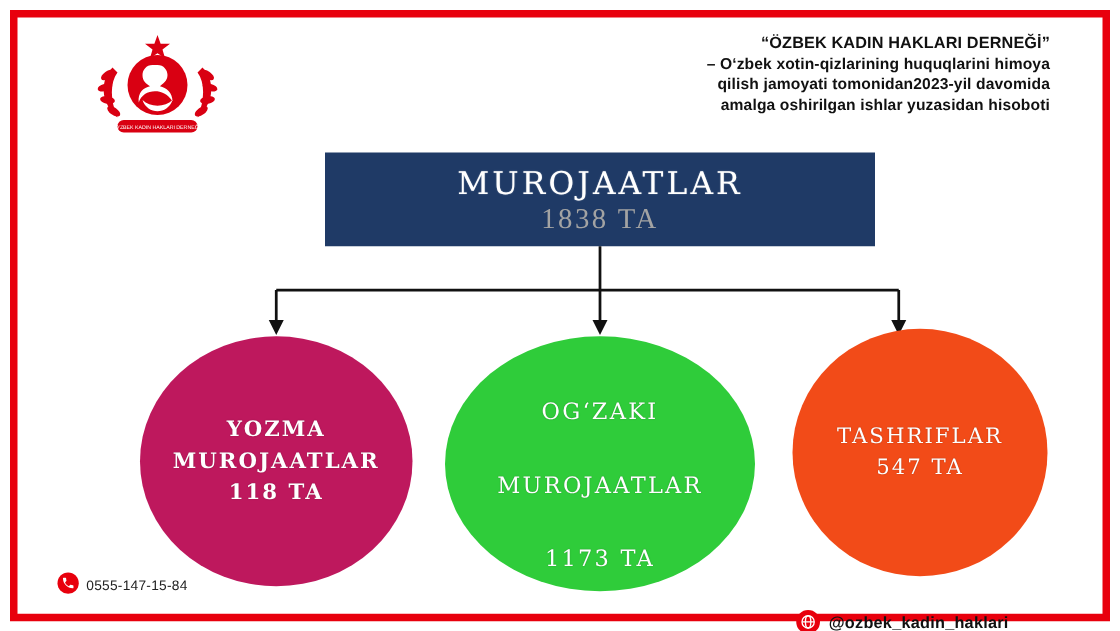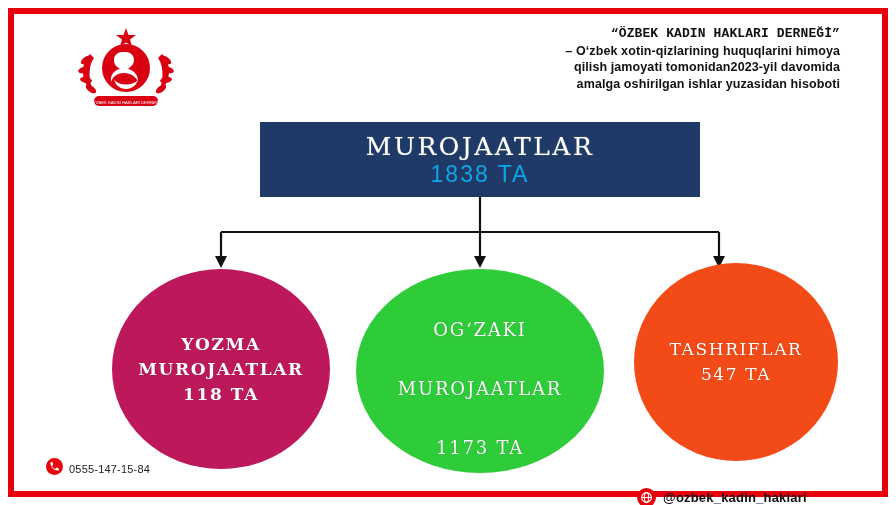--- a/index.html
+++ b/index.html
@@ -43,21 +43,20 @@
     width: 400px;
     text-align: right;
     color: #111111;
     font-size: 12.5px;
     font-weight: bold;
     line-height: 16.5px;
     letter-spacing: 0.1px;
   }
   .header-text .line1 {
     font-size: 13px;
-    font-family: Liberation Mono, monospace;
   }
   
   .top-box {
     position: absolute;
     left: 260px;
     top: 122px;
     width: 440px;
     height: 75px;
     background: #1f3a66;
     display: flex;
@@ -68,22 +67,22 @@
   }
   .top-box .t1 {
     color: #ffffff;
     font-family: "DejaVu Serif", serif;
     font-size: 25px;
     letter-spacing: 2.5px;
     line-height: 29px;
     text-shadow: 0 0 1px rgba(255,255,255,0.5);
   }
   .top-box .t2 {
-    color: #0ea5e9;
-    font-family: Liberation Sans, sans-serif;
+    color: #a3a3a3;
+    font-family: Liberation Serif, serif;
     font-size: 23px;
     letter-spacing: 2px;
     line-height: 27px;
   }
   
   .connectors {
     position: absolute;
     left: 0;
     top: 0;
     width: 896px;

